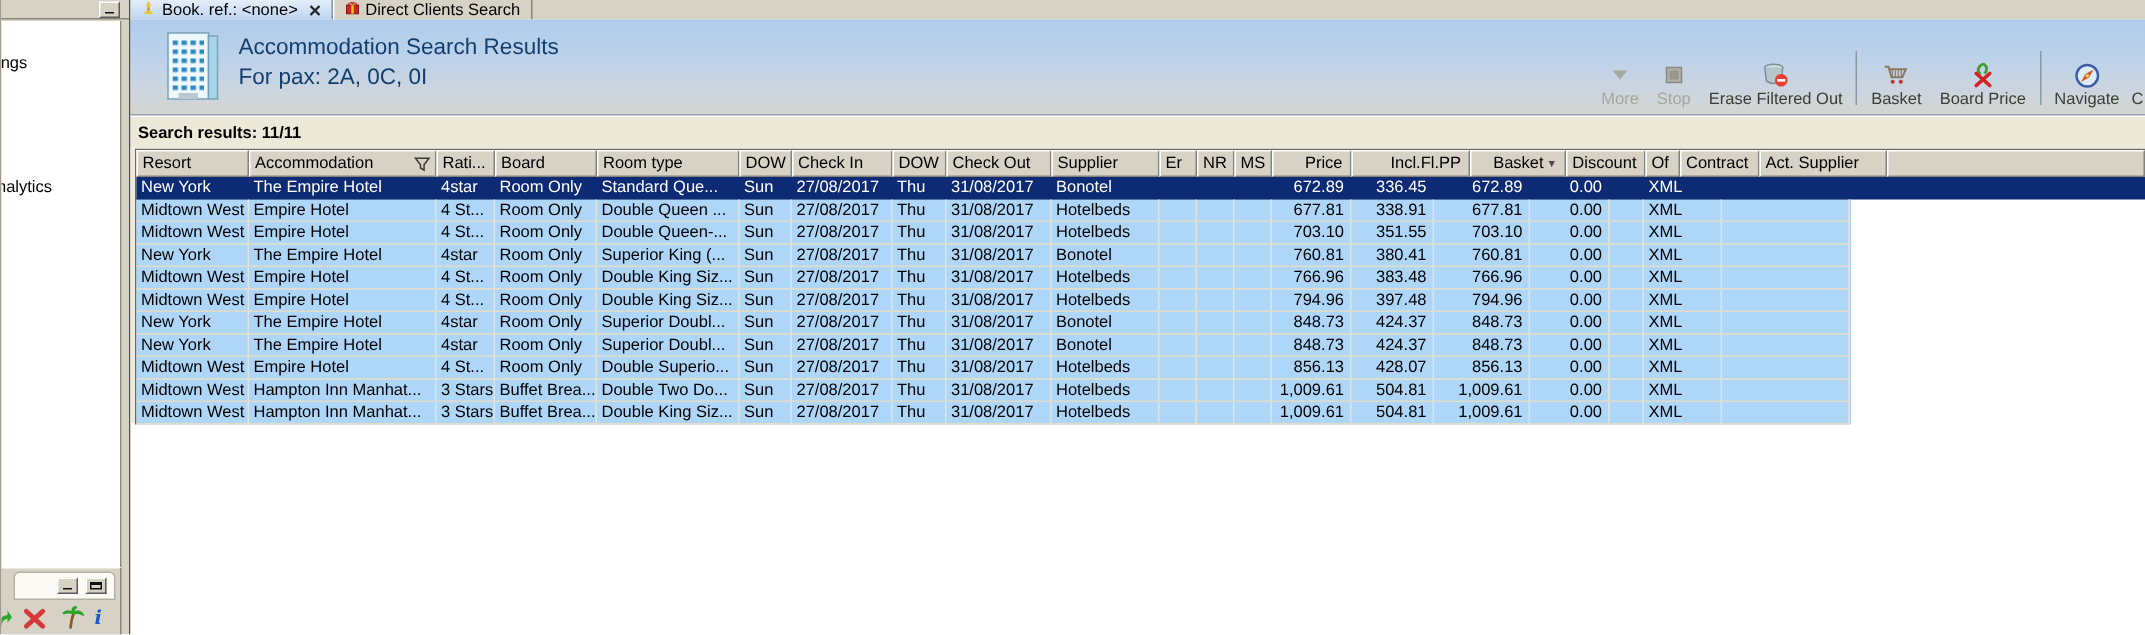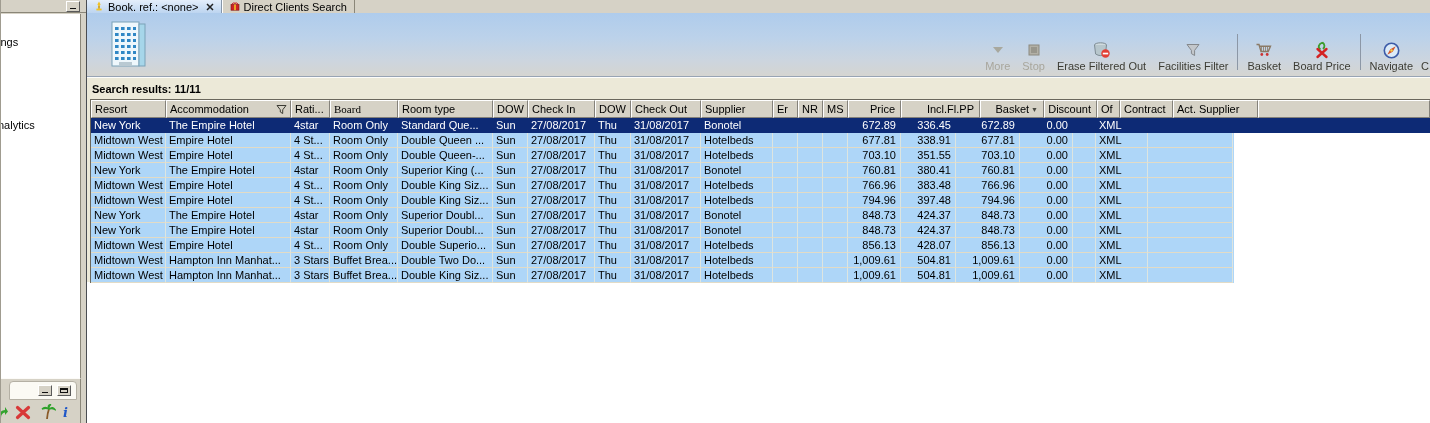--- a/index.html
+++ b/index.html
@@ -155,20 +155,24 @@
               <pattern id="win" width="6" height="6" patternUnits="userSpaceOnUse">
                 <rect x="0" y="0" width="3.6" height="3" fill="#2f87c5"></rect>
               </pattern>
             </defs>
           <rect x="3" y="1" width="27" height="44" fill="#eef7fc" stroke="#7aa2b8"></rect>
           <rect x="6" y="4" width="21" height="36" fill="url(#win)"></rect>
           <rect x="30" y="3" width="6" height="42" fill="#a6d6ea" stroke="#7aa2b8"></rect>
           <rect x="10" y="41" width="13" height="4" fill="#b9c9d2"></rect>
         </svg>
       </span>
+      <div class="hdr-titles">
+        <div>Accommodation Search Results</div>
+        <div>For pax: 2A, 0C, 0I</div>
+      </div>
       <div class="toolbar">
           <div class="tbtn disabled">
             <span class="ticon">
               <svg width="18" height="18">
                 <polygon points="4,6 14,6 9,12" fill="#a8a89e"></polygon>
               </svg>
             </span>
             <span>More</span>
           </div>
           <div class="tbtn disabled">
@@ -183,28 +187,20 @@
           <div class="tbtn">
             <span class="ticon">
               <svg width="19" height="18">
                 <ellipse cx="8.5" cy="4" rx="6" ry="2.2" fill="#cfdade" stroke="#7e8c94"></ellipse>
                 <path d="M2.5 4 L3.6 13 Q8.5 16.2 13.4 13 L14.5 4" fill="#b7c6cc" stroke="#7e8c94"></path>
                 <circle cx="13.5" cy="12.5" r="4.2" fill="#e23f35"></circle>
                 <rect x="10.8" y="11.7" width="5.4" height="1.7" fill="#fff"></rect>
               </svg>
             </span>
             <span>Erase Filtered Out</span>
-          </div>
-          <div class="tbtn">
-            <span class="ticon">
-              <svg width="18" height="18">
-                <path d="M3 3.5 H15 L10.6 9.4 V14.5 L7.4 12.6 V9.4 Z" fill="#c3c7cb" stroke="#84888c"></path>
-              </svg>
-            </span>
-            <span>Facilities Filter</span>
           </div>
           <div class="tsep"></div>
           <div class="tbtn">
             <span class="ticon">
               <svg width="19" height="18">
                 <path d="M1.5 3.5 H4 L6 10.5 H13.2 L15.5 5.2 H5" fill="none" stroke="#8a7a66" stroke-width="1.4"></path>
                 <path d="M6.5 5.2 V10.5 M8.5 5.2 V10.5 M10.5 5.2 V10.5 M12.5 5.2 V10.2" stroke="#8a7a66" stroke-width="0.8"></path>
                 <circle cx="6.8" cy="13.5" r="1.4" fill="#c33"></circle>
                 <circle cx="12.2" cy="13.5" r="1.4" fill="#c33"></circle>
               </svg>
@@ -245,21 +241,21 @@
 
     <div class="content">
       <div class="left-strip"></div>
       <div class="grid">
         <div class="ghead">
             <div class="hcell" style="width: 75px;">Resort</div>
             <div class="hcell" style="width: 125px;">Accommodation<span class="h-funnel"><svg width="11" height="11">
                   <path d="M1 1.5 H10 L6.7 5.8 V9.5 L4.3 8 V5.8 Z" fill="none" stroke="#3c3c34" stroke-width="1"></path>
                 </svg></span></div>
             <div class="hcell" style="width: 39px;">Rati...</div>
-            <div class="hcell" style="width: 68px; font-family: Liberation Serif, serif;">Board</div>
+            <div class="hcell" style="width: 68px;">Board</div>
             <div class="hcell" style="width: 95px;">Room type</div>
             <div class="hcell" style="width: 35px;">DOW</div>
             <div class="hcell" style="width: 67px;">Check In</div>
             <div class="hcell" style="width: 36px;">DOW</div>
             <div class="hcell" style="width: 70px;">Check Out</div>
             <div class="hcell" style="width: 72px;">Supplier</div>
             <div class="hcell" style="width: 25px;">Er</div>
             <div class="hcell" style="width: 25px;">NR</div>
             <div class="hcell" style="width: 25px;">MS</div>
             <div class="hcell r" style="width: 53px;">Price</div>

